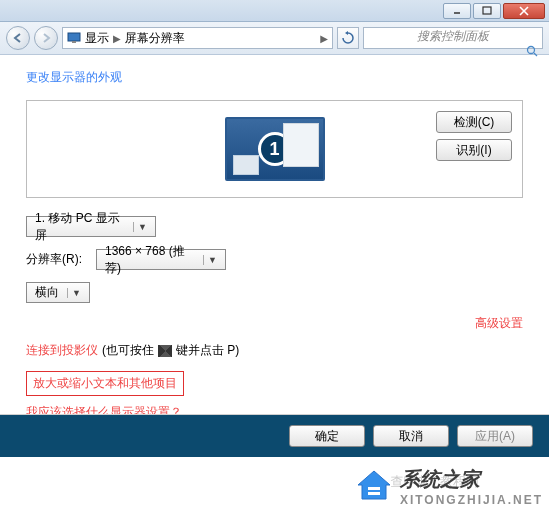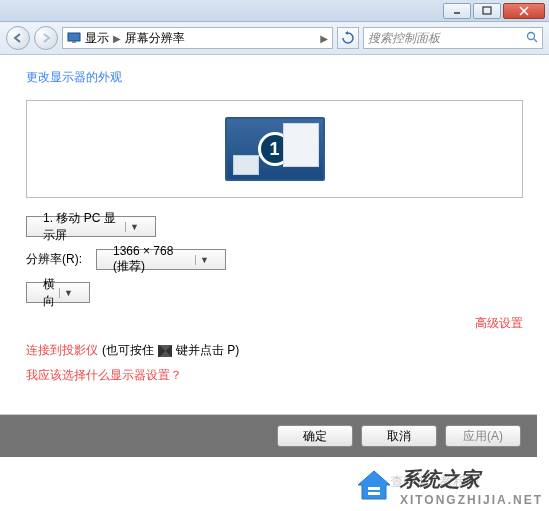--- a/index.html
+++ b/index.html
@@ -9,51 +9,51 @@
 .titlebar .btn { width: 28px; height: 16px; border: 1px solid #8aa3bd; border-radius: 2px; display: flex; align-items: center; justify-content: center; background: linear-gradient(#f4f8fc,#d8e4f0); }
 .titlebar .btn.close { background: linear-gradient(#e97a6a,#c94a3a); width: 42px; border-color: #a03828; }
 .titlebar .btn svg { display: block; }
 
 .addrbar { height: 32px; background: linear-gradient(#eef3f9,#dfe8f2); border-bottom: 1px solid #b8c8da; display: flex; align-items: center; padding: 16px 6px; gap: 4px; }
 .navbtn { width: 24px; height: 24px; border-radius: 50%; background: radial-gradient(circle at 30% 30%, #fefefe, #cfd9e4); border: 1px solid #9aadc1; display: flex; align-items: center; justify-content: center; }
 .addrbox { flex: 1; height: 22px; background: #fff; border: 1px solid #a8b8ca; display: flex; align-items: center; padding: 0 4px; gap: 4px; }
 .addrbox .seg { display: flex; align-items: center; gap: 2px; }
 .addrbox .arrow { color: #666; font-size: 10px; }
 .refreshbtn { width: 22px; height: 22px; border: 1px solid #a8b8ca; background: linear-gradient(#fdfdfd,#e8eef5); display: flex; align-items: center; justify-content: center; }
-.searchbox { width: 180px; height: 22px; border: 1px solid #a8b8ca; background: #fff; display: flex; align-items: center; padding: 0 4px; gap: 0; color: #888; font-style: italic; }
+.searchbox { width: 180px; height: 22px; border: 1px solid #a8b8ca; background: #fff; display: flex; align-items: center; padding: 0 4px; gap: 0; color: #888; font-style: italic; flex-direction: column; }
 
 .content { padding: 14px 26px 0 26px; }
 h1 { color: #3b82f6; font-size: 12px; font-weight: normal; margin-bottom: 14px; }
 
 .previewbox { border: 1px solid #bcbcbc; background: #fff; height: 98px; display: flex; align-items: center; justify-content: center; position: relative; margin-bottom: 18px; }
 .monitor { width: 100px; height: 64px; background: linear-gradient(#3a6aa0,#1a4a80); border: 2px solid #2a5a90; border-radius: 2px; position: relative; display: flex; align-items: center; justify-content: center; }
 .monitor .num { width: 34px; height: 34px; border-radius: 50%; background: #0a3d66; border: 3px solid #fff; color: #fff; font-size: 18px; font-weight: bold; display: flex; align-items: center; justify-content: center; }
 .monitor .desk { position: absolute; left: 6px; bottom: 4px; width: 26px; height: 20px; background: #e0e8f0; border: 1px solid #c0d0e0; }
 .monitor .win { position: absolute; right: 4px; top: 4px; width: 36px; height: 44px; background: #f0f4f8; border: 1px solid #d0d8e0; }
 .sidebtns { position: absolute; right: 10px; top: 10px; display: flex; flex-direction: column; gap: 6px; }
 .winbtn { min-width: 76px; height: 22px; background: linear-gradient(#fdfdfd,#e4e4e4); border: 1px solid #8a8a8a; border-radius: 3px; font-size: 12px; padding: 0 10px; display: flex; align-items: center; justify-content: center; cursor: pointer; }
 
 .formrow { display: flex; align-items: center; margin-bottom: 12px; }
 .formrow label { width: 70px; }
-.combo { height: 21px; border: 1px solid #8a8a8a; background: linear-gradient(#fdfdfd,#ececec); display: flex; align-items: center; padding: 0 16px; gap: 4px; font-size: 12px; }
+.combo { height: 21px; border: 1px solid #8a8a8a; background: linear-gradient(#fdfdfd,#ececec); display: flex; align-items: center; padding: 0 8px; gap: 4px; font-size: 12px; }
 .combo .dd { margin-left: auto; border-left: 1px solid #aaa; padding-left: 4px; color: #444; font-size: 9px; }
 .combo.display { width: 130px; }
 .combo.res { width: 130px; }
 .combo.orient { width: 64px; }
 
 .advrow { text-align: right; margin: 6px 0 10px 0; }
 .link { color: #ef4444; cursor: pointer; }
 
 .proj { margin: 8px 0; display: flex; align-items: center; gap: 4px; }
 .winkey { display: inline-block; width: 14px; height: 12px; position: relative; }
 .winkey::before { content: ""; position: absolute; inset: 0; background: conic-gradient(from 45deg, #333 0 25%, #555 0 50%, #333 0 75%, #555 0 100%); }
 
 .redbox { border: 1px solid #e03030; padding: 3px 6px; display: inline-block; margin: 4px 0 8px 0; }
 
-.footer { border-top: 1px solid #d0d0d0; padding: 10px 16px; display: flex; justify-content: flex-end; gap: 8px; position: absolute; bottom: 54px; left: 0; right: 12px; background: #737373; }
+.footer { border-top: 1px solid #d0d0d0; padding: 10px 16px; display: flex; justify-content: flex-end; gap: 8px; position: absolute; bottom: 54px; left: 0; right: 0; background: #0c4a6e; }
 
 .watermark { position: absolute; right: 6px; bottom: 4px; display: flex; align-items: center; gap: 6px; opacity: 0.95; }
 .wm-icon { width: 40px; height: 36px; }
 .wm-text { font-size: 20px; font-weight: bold; font-style: italic; color: #333; }
 .wm-sub { font-size: 12px; color: #888; letter-spacing: 2px; font-weight: bold; }
 .wm-faint { position: absolute; right: 70px; bottom: 20px; color: #ccc; font-size: 13px; }
 
 .icon-sm { width: 14px; height: 14px; display: inline-block; }
 </style>
 </head>
@@ -116,20 +116,24 @@
 
 <div class="content">
   <h1>更改显示器的外观</h1>
 
   <div class="previewbox">
     <div class="monitor">
       <div class="desk"></div>
       <div class="win"></div>
       <div class="num">1</div>
     </div>
+    <div class="sidebtns">
+      <button class="winbtn">检测(C)</button>
+      <button class="winbtn">识别(I)</button>
+    </div>
   </div>
 
   <div class="formrow">
     <div class="combo display">
       <span>1. 移动 PC 显示屏</span>
       <span class="dd">▼</span>
     </div>
   </div>
 
   <div class="formrow">
@@ -151,20 +155,23 @@
     <span class="link">高级设置</span>
   </div>
 
   <div class="proj">
     <span class="link">连接到投影仪</span>
     <span>(也可按住</span>
     <span class="winkey"></span>
     <span>键并点击 P)</span>
   </div>
 
+  <div class="redbox">
+    <span class="link">放大或缩小文本和其他项目</span>
+  </div>
 
   <div>
     <span class="link">我应该选择什么显示器设置？</span>
   </div>
 </div>
 
 <div class="footer">
   <button class="winbtn">确定</button>
   <button class="winbtn">取消</button>
   <button class="winbtn" style="color:#888">应用(A)</button>

